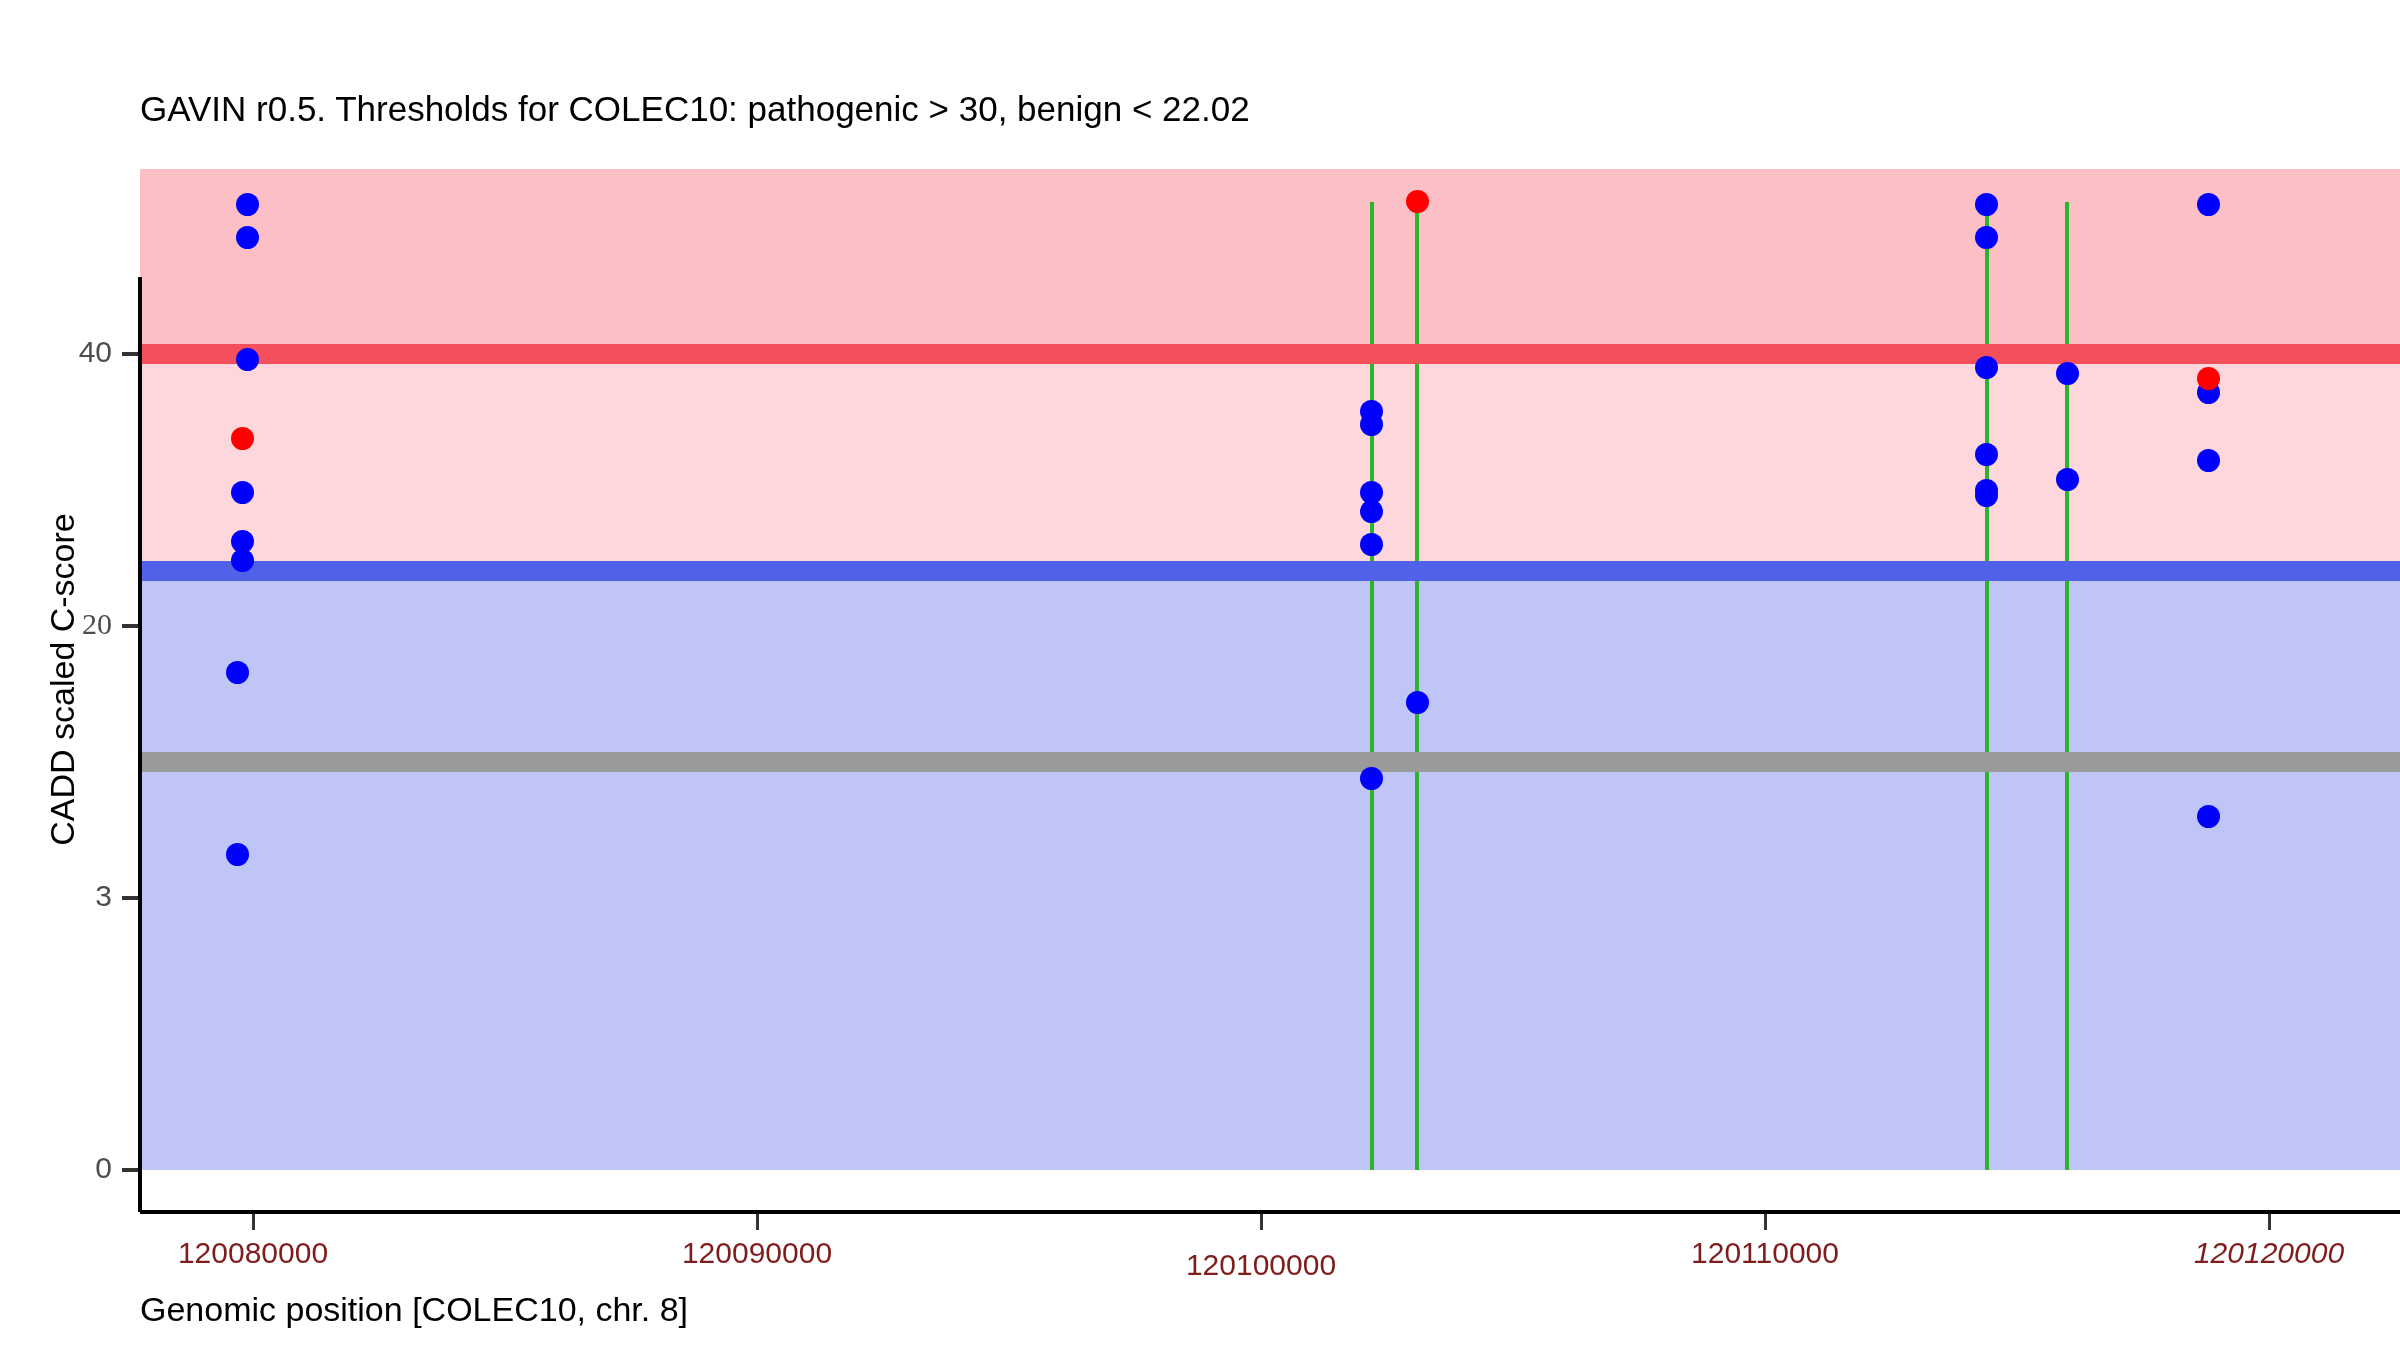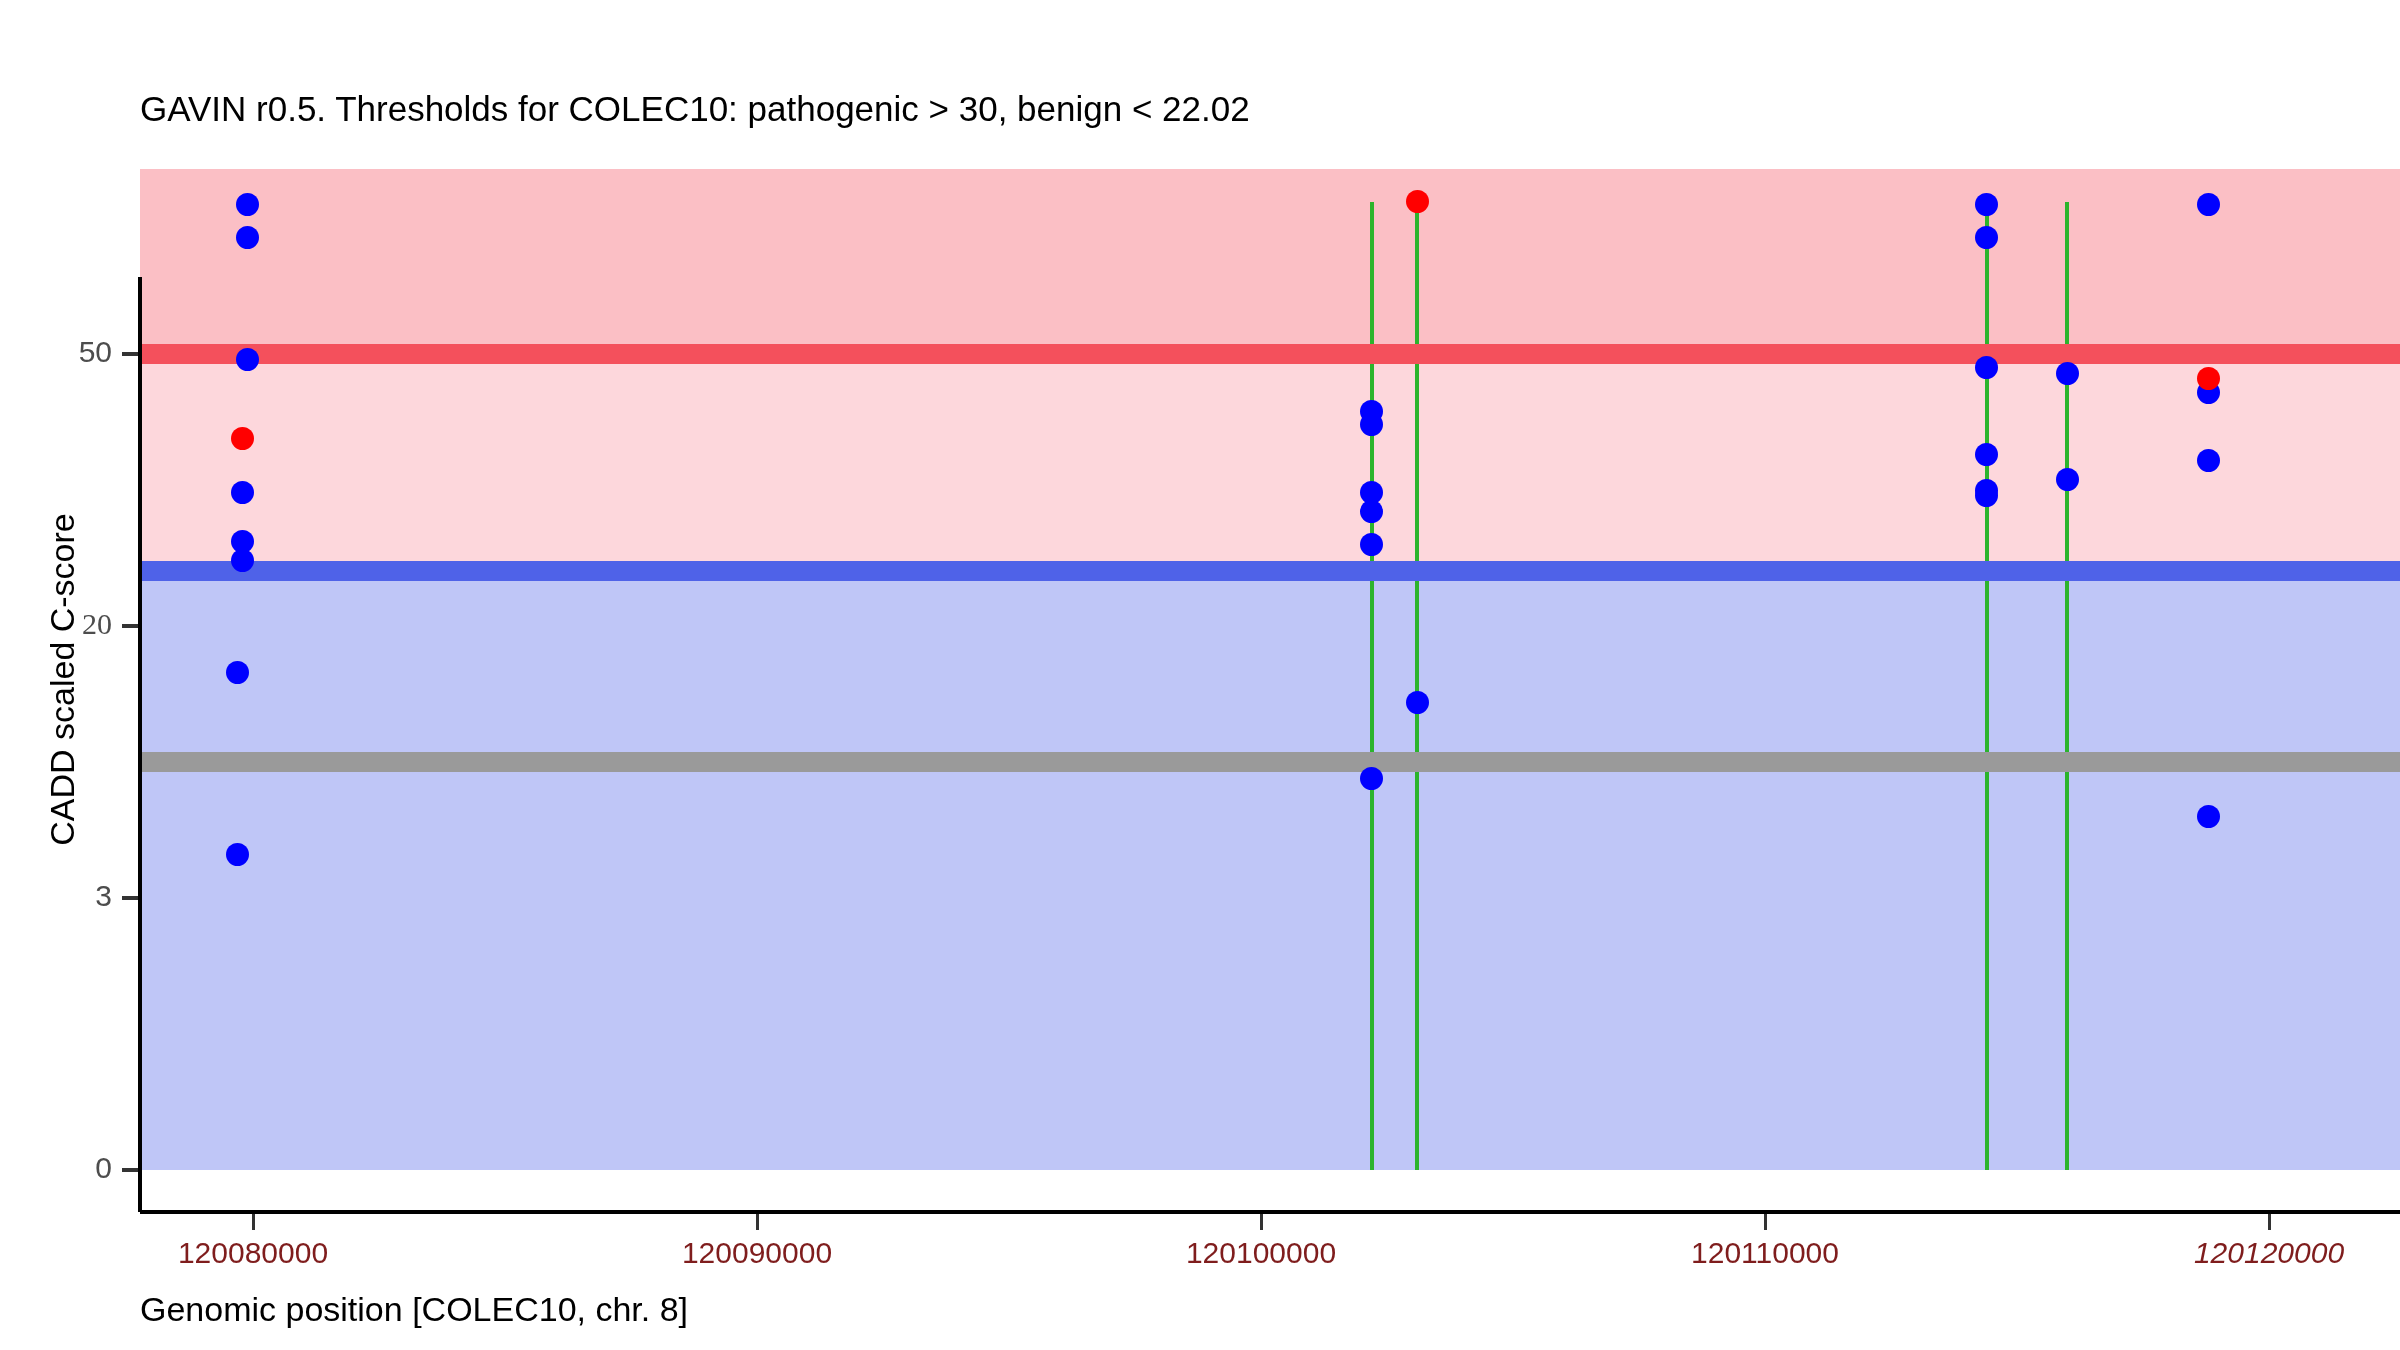--- a/index.html
+++ b/index.html
@@ -108,29 +108,29 @@
   <div class="axis-line" id="y-axis-line"></div>
   <div class="axis-line" id="x-axis-line"></div>
   <div id="y-ticks">
       <div class="ytick-mark" style="top: 1168px;"></div>
       <div class="ytick-label" style="top: 1151px; padding-right: 18px;">0</div>
       <div class="ytick-mark" style="top: 896px;"></div>
       <div class="ytick-label" style="top: 879px; padding-right: 18px;">3</div>
       <div class="ytick-mark" style="top: 624px;"></div>
       <div class="ytick-label" style="top: 607px; padding-right: 18px; font-family: Liberation Serif, serif;">20</div>
       <div class="ytick-mark" style="top: 352px;"></div>
-      <div class="ytick-label" style="top: 335px; padding-right: 18px;">50</div>
+      <div class="ytick-label" style="top: 335px; padding-right: 18px;">40</div>
     </div>
   <div id="x-ticks">
       <div class="xtick-mark" style="left: 252px;"></div>
       <div class="xtick-label" style="left: 253px;">120080000</div>
       <div class="xtick-mark" style="left: 756px;"></div>
       <div class="xtick-label" style="left: 757px;">120090000</div>
       <div class="xtick-mark" style="left: 1260px;"></div>
-      <div class="xtick-label" style="left: 1261px;">120100000</div>
+      <div class="xtick-label" style="left: 1261px; margin-top: 12px;">120100000</div>
       <div class="xtick-mark" style="left: 1764px;"></div>
       <div class="xtick-label" style="left: 1765px;">120110000</div>
       <div class="xtick-mark" style="left: 2268px;"></div>
       <div class="xtick-label" style="left: 2269px; font-style: italic;">120120000</div>
     </div>
 
   <div id="y-axis-title">CADD scaled C-score</div>
   <div id="x-axis-title">Genomic position [COLEC10, chr. 8]</div>
 </div>
 

